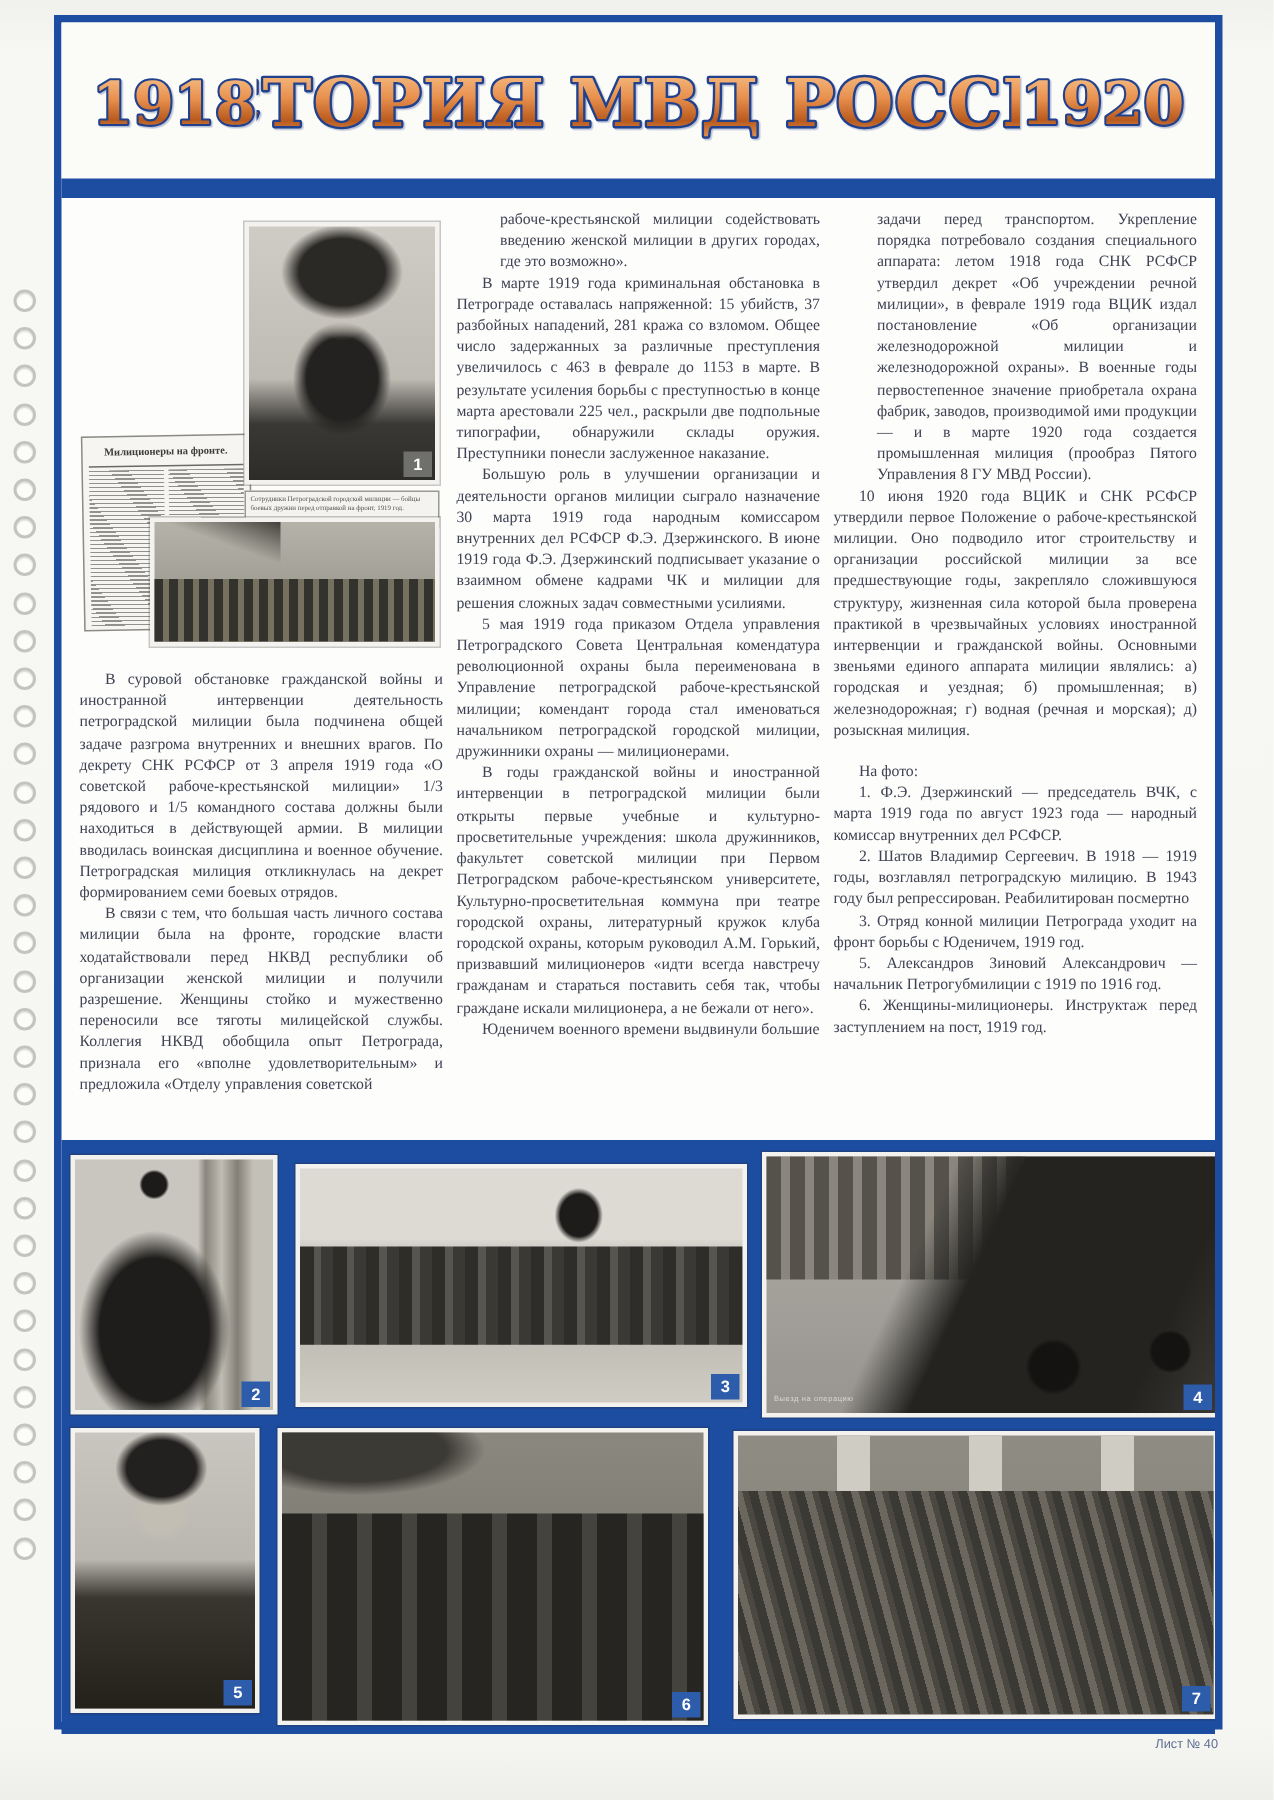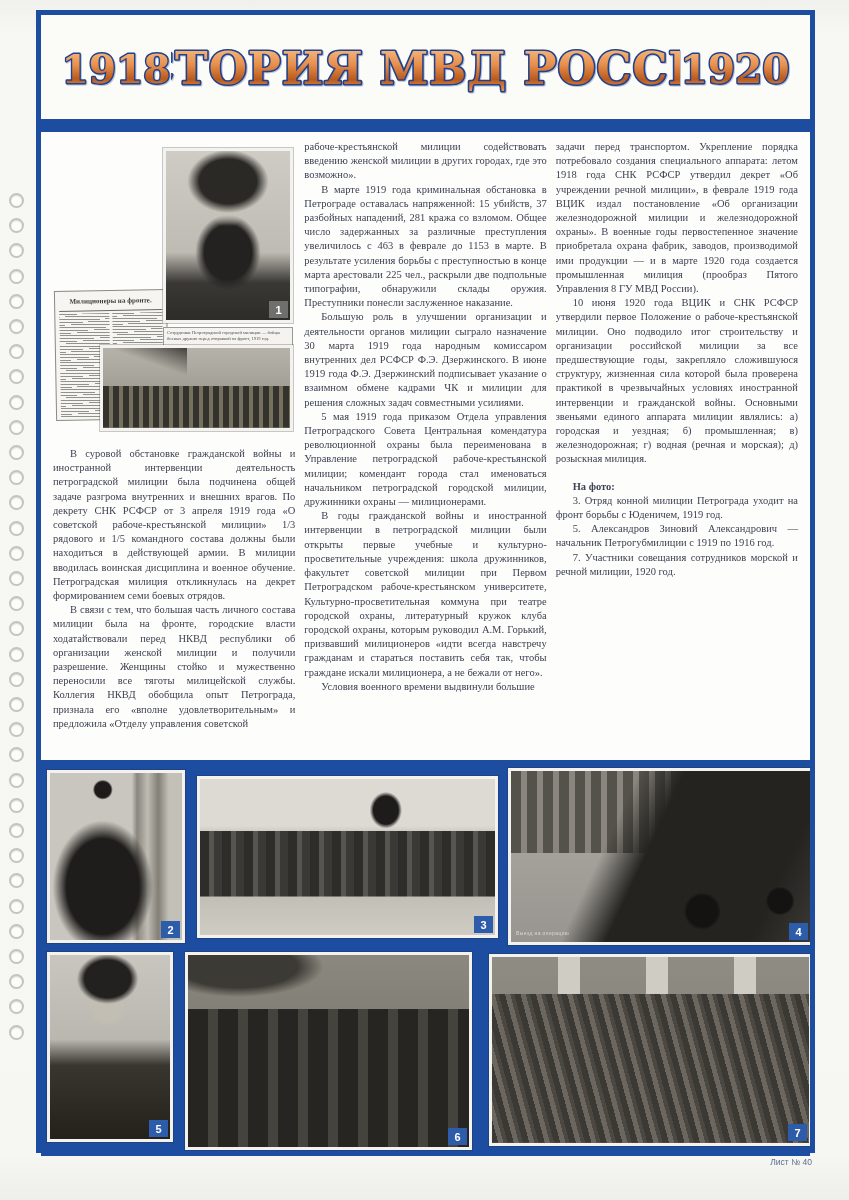--- a/index.html
+++ b/index.html
@@ -19,22 +19,22 @@
   
   .header{height:104px;display:flex;align-items:center;
           padding:0 20px;box-sizing:border-box;background:#fbfbf8;}
   .display-svg{filter:drop-shadow(1px 1.5px 0 rgba(30,60,140,.30));}
   .divider{height:13px;background:#1c4da0;}
 
   
   .content{display:flex;gap:9px;padding:8px 12px 0 12px;height:620px;overflow:hidden;box-sizing:content-box;}
   .col{flex:1;min-width:0;color:#3f4254;font-size:10.5px;line-height:14.2px;text-align:justify;}
   .col p{margin:0;text-indent:17px;}
-  .col p.cont{text-indent:0;}
-  .list-heading{margin-top:13px !important;font-weight:bold;}
+  .col p.cont{text-indent:0;margin-left:29px;}
+  .list-heading{margin-top:13px !important;}
 
   
   .figure-cluster{position:relative;height:295px;margin-top:8px;margin-bottom:4px;}
   .photo{background:#f3f2ee;padding:3px;box-shadow:0 0 0 1px rgba(40,40,40,.25);box-sizing:border-box;}
   .ph{width:100%;height:100%;position:relative;overflow:hidden;}
 
   .portrait1{position:absolute;left:110px;top:0;width:130px;height:175px;z-index:2;}
   .ph1{background:
       radial-gradient(ellipse 42% 24% at 50% 18%, #2b2926 0%, #2b2926 55%, rgba(43,41,38,0) 78%),
       radial-gradient(ellipse 21% 15% at 50% 33%, #c8c4bb 0%, rgba(200,196,187,0) 80%),
@@ -205,30 +205,32 @@
         <p>В суровой обстановке гражданской войны и иностранной интервенции деятельность петроградской милиции была подчинена общей задаче разгрома внутренних и внешних врагов. По декрету СНК РСФСР от 3 апреля 1919 года «О советской рабоче-крестьянской милиции» 1/3 рядового и 1/5 командного состава должны были находиться в действующей армии. В милиции вводилась воинская дисциплина и военное обучение. Петроградская милиция откликнулась на декрет формированием семи боевых отрядов.</p>
         <p>В связи с тем, что большая часть личного состава милиции была на фронте, городские власти ходатайствовали перед НКВД республики об организации женской милиции и получили разрешение. Женщины стойко и мужественно переносили все тяготы милицейской службы. Коллегия НКВД обобщила опыт Петрограда, признала его «вполне удовлетворительным» и предложила «Отделу управления советской</p>
       </div>
 
       <div class="col">
         <p class="cont">рабоче-крестьянской милиции содействовать введению женской милиции в других городах, где это возможно».</p>
         <p>В марте 1919 года криминальная обстановка в Петрограде оставалась напряженной: 15 убийств, 37 разбойных нападений, 281 кража со взломом. Общее число задержанных за различные преступления увеличилось с 463 в феврале до 1153 в марте. В результате усиления борьбы с преступностью в конце марта арестовали 225 чел., раскрыли две подпольные типографии, обнаружили склады оружия. Преступники понесли заслуженное наказание.</p>
         <p>Большую роль в улучшении организации и деятельности органов милиции сыграло назначение 30 марта 1919 года народным комиссаром внутренних дел РСФСР Ф.Э. Дзержинского. В июне 1919 года Ф.Э. Дзержинский подписывает указание о взаимном обмене кадрами ЧК и милиции для решения сложных задач совместными усилиями.</p>
         <p>5 мая 1919 года приказом Отдела управления Петроградского Совета Центральная комендатура революционной охраны была переименована в Управление петроградской рабоче-крестьянской милиции; комендант города стал именоваться начальником петроградской городской милиции, дружинники охраны — милиционерами.</p>
         <p>В годы гражданской войны и иностранной интервенции в петроградской милиции были открыты первые учебные и культурно-просветительные учреждения: школа дружинников, факультет советской милиции при Первом Петроградском рабоче-крестьянском университете, Культурно-просветительная коммуна при театре городской охраны, литературный кружок клуба городской охраны, которым руководил А.М. Горький, призвавший милиционеров «идти всегда навстречу гражданам и стараться поставить себя так, чтобы граждане искали милиционера, а не бежали от него».</p>
-        <p>Условия военного времени выдвинули большие</p>
+        <p>Юденичем военного времени выдвинули большие</p>
       </div>
 
       <div class="col">
         <p class="cont">задачи перед транспортом. Укрепление порядка потребовало создания специального аппарата: летом 1918 года СНК РСФСР утвердил декрет «Об учреждении речной милиции», в феврале 1919 года ВЦИК издал постановление «Об организации железнодорожной милиции и железнодорожной охраны». В военные годы первостепенное значение приобретала охрана фабрик, заводов, производимой ими продукции — и в марте 1920 года создается промышленная милиция (прообраз Пятого Управления 8 ГУ МВД России).</p>
         <p>10 июня 1920 года ВЦИК и СНК РСФСР утвердили первое Положение о рабоче-крестьянской милиции. Оно подводило итог строительству и организации российской милиции за все предшествующие годы, закрепляло сложившуюся структуру, жизненная сила которой была проверена практикой в чрезвычайных условиях иностранной интервенции и гражданской войны. Основными звеньями единого аппарата милиции являлись: а) городская и уездная; б) промышленная; в) железнодорожная; г) водная (речная и морская); д) розыскная милиция.</p>
         <p class="list-heading">На фото:</p>
+        <p>1. Ф.Э. Дзержинский — председатель ВЧК, с марта 1919 года по август 1923 года — народный комиссар внутренних дел РСФСР.</p>
+        <p>2. Шатов Владимир Сергеевич. В 1918 — 1919 годы, возглавлял петроградскую милицию. В 1943 году был репрессирован. Реабилитирован посмертно</p>
         <p>3. Отряд конной милиции Петрограда уходит на фронт борьбы с Юденичем, 1919 год.</p>
         <p>5. Александров Зиновий Александрович — начальник Петрогубмилиции с 1919 по 1916 год.</p>
-        <p>7. Участники совещания сотрудников морской и речной милиции, 1920 год.</p>
+        <p>6. Женщины-милиционеры. Инструктаж перед заступлением на пост, 1919 год.</p>
       </div>
     </div>
 
     <div class="photoband">
       <div class="photo pb" style="left:6px;top:10px;width:138px;height:173px;">
         <div class="ph ph2"></div>
         <div class="badge">2</div>
       </div>
       <div class="photo pb" style="left:156px;top:16px;width:301px;height:162px;">
         <div class="ph ph3"></div>

